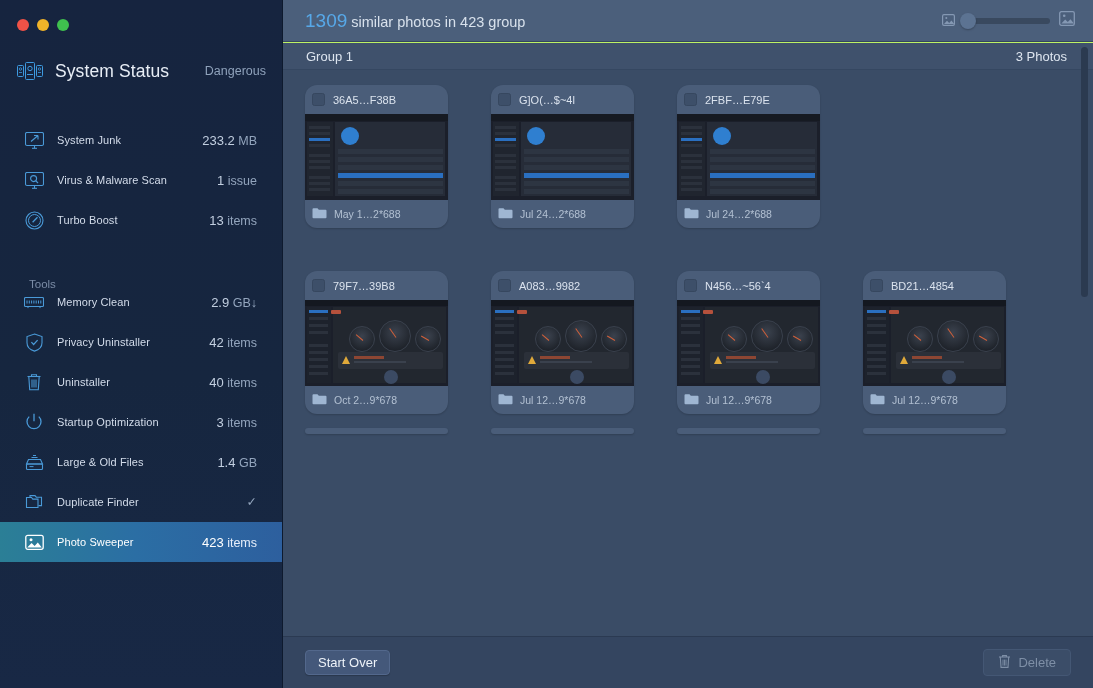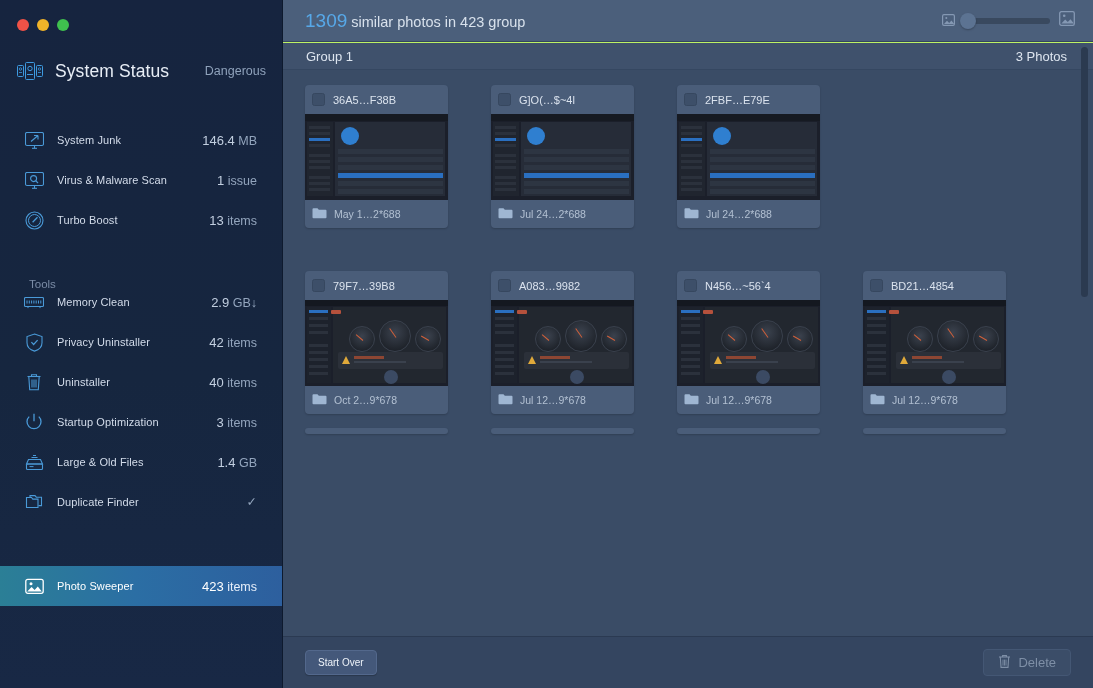--- a/index.html
+++ b/index.html
@@ -54,21 +54,20 @@
     display: flex; align-items: center; justify-content: center;
   }
   .nav-item .lbl { font-size: 11px; color: #d3dcea; letter-spacing: .1px; }
   .nav-item .val {
     margin-left: auto; font-size: 12.5px; color: #93a5bd;
     white-space: nowrap;
   }
   .nav-item .val b { font-weight: 400; color: #c2cfe0; font-size: 13px; }
   .nav-item.selected {
     background: linear-gradient(90deg, #2b7f96 0%, #2b6ea4 48%, #2d5f9e 100%);
-    margin-top: 44px;
   }
   .nav-item.selected .lbl { color: #ffffff; }
   .nav-item.selected .val { color: #e6eefa; }
   .nav-item.selected .val b { color: #ffffff; }
 
   .tools-label {
     position: absolute; top: 278px; left: 29px;
     font-size: 11.5px; color: #7b8ca6;
   }
   .check-mark { color: #b9c7d9; font-size: 16px; line-height: 1; }
@@ -123,21 +122,21 @@
   .group-count { margin-left: auto; font-size: 13px; color: #dde5ef; }
 
   .grid {
     display: flex; flex-wrap: wrap;
     padding: 15px 0 14px 22px;
     gap: 0;
   }
   .card {
     width: 143px; margin-right: 43px; margin-bottom: 14px;
     background: #4a5d79;
-    border-radius: 4px;
+    border-radius: 12px;
     overflow: hidden;
     display: flex; flex-direction: column;
     box-shadow: 0 1px 2px rgba(0,0,0,.18);
   }
   .card-head {
     height: 29px; display: flex; align-items: center;
     padding: 0 7px; gap: 8px;
   }
   .cbox {
     width: 13px; height: 13px; border-radius: 2.5px;
@@ -217,21 +216,21 @@
   .footer {
     height: 52px; flex: 0 0 52px;
     background: #344560;
     border-top: 1px solid #2b3a52;
     display: flex; align-items: center;
     padding: 0 22px;
   }
   .btn-start {
     height: 25px; padding: 0 12px;
     background: #44587a; border: 1px solid #53688c;
-    border-radius: 4px; color: #eef3f9; font-size: 10px;
+    border-radius: 4px; color: #eef3f9; font-size: 13px;
     display: flex; align-items: center;
     font-family: "Liberation Sans", sans-serif;
     box-shadow: 0 1px 1px rgba(0,0,0,.2);
   }
   .btn-delete {
     margin-left: auto; height: 27px; padding: 0 14px;
     background: #3b4d68; border: 1px solid #445774;
     border-radius: 4px; color: #7e8fa6; font-size: 13px;
     display: flex; align-items: center; gap: 7px;
     font-family: "Liberation Sans", sans-serif;
@@ -272,21 +271,21 @@
         <span class="ic">
           <svg width="19" height="17" viewBox="0 0 19 17">
             <rect x="0.5" y="0.5" width="18" height="13" rx="1.5" fill="none" stroke="#4a9ad8" stroke-width="1.1"></rect>
             <path d="M6 9.5L13 3.5M13 3.5h-4M13 3.5v4" stroke="#4a9ad8" stroke-width="1.1" fill="none"></path>
             <path d="M7 16.3h5" stroke="#4a9ad8" stroke-width="1.1"></path>
             <path d="M9.5 13.5v2.8" stroke="#4a9ad8" stroke-width="1.1"></path>
           </svg>
         </span>
         <span class="lbl">System Junk</span>
         <span class="val">
-          <b>146.4</b>
+          <b>233.2</b>
           <span>MB</span>
         </span>
       </div>
 
       <div class="nav-item">
         <span class="ic">
           <svg width="19" height="17" viewBox="0 0 19 17">
             <rect x="0.5" y="0.5" width="18" height="13" rx="1.5" fill="none" stroke="#4a9ad8" stroke-width="1.1"></rect>
             <circle cx="8.6" cy="6.6" r="3" fill="none" stroke="#4a9ad8" stroke-width="1.1"></circle>
             <path d="M10.9 8.9L13 11" stroke="#4a9ad8" stroke-width="1.2"></path>

